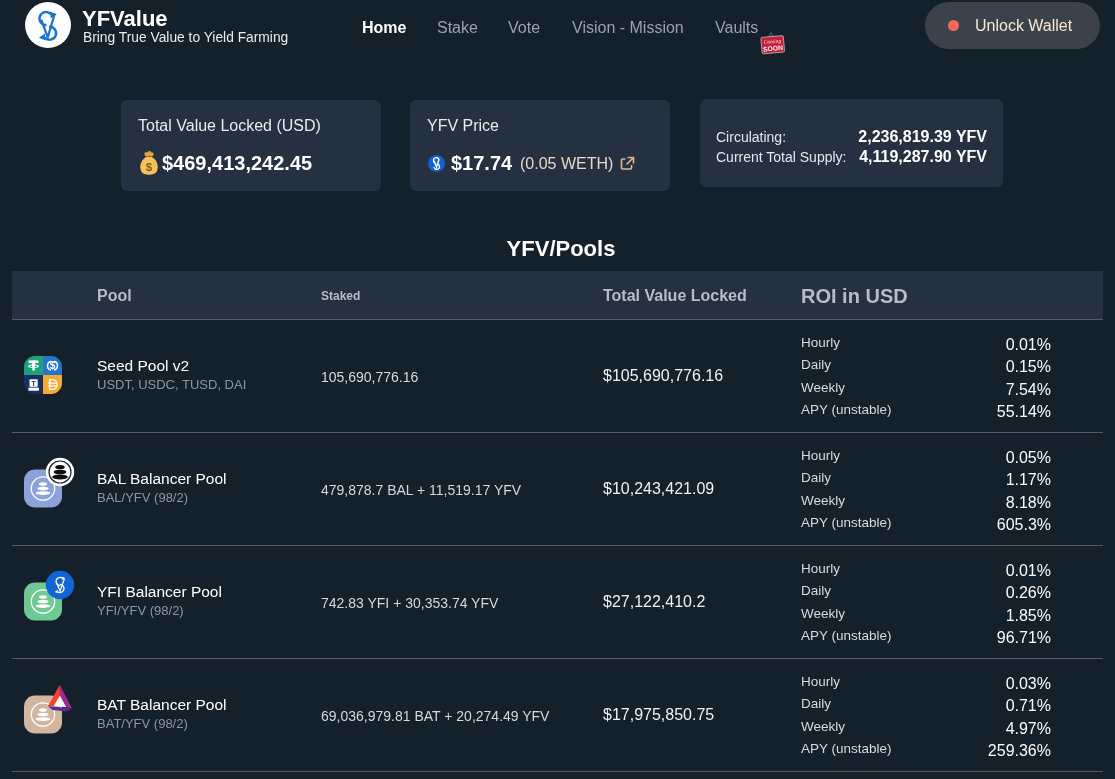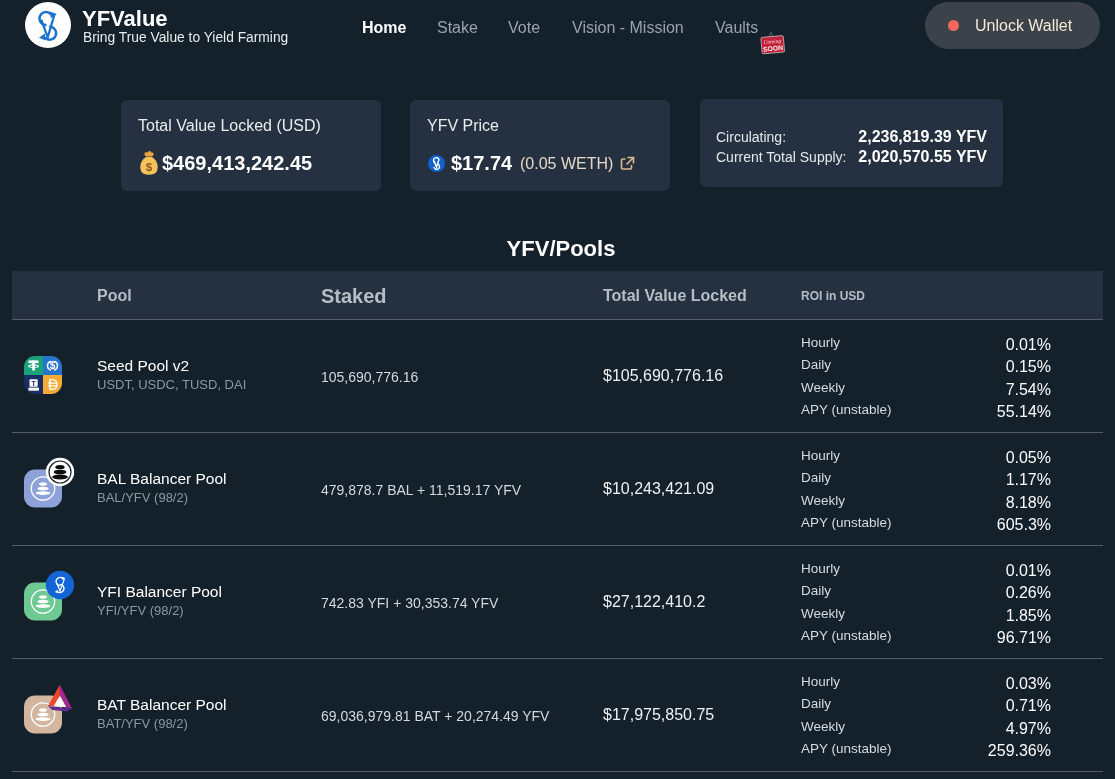--- a/index.html
+++ b/index.html
@@ -86,31 +86,31 @@
   </svg>
 </div>
 
 <div class="card" style="left:700px;top:99px;width:303px;height:88px;">
   <div class="abs" style="left:16px;top:28px;width:271px;height:20px;display:flex;justify-content:space-between;align-items:center;">
     <span style="font-size:14px;color:#e4e8eb;">Circulating:</span>
     <span style="font-size:16px;font-weight:bold;color:#fff;">2,236,819.39 YFV</span>
   </div>
   <div class="abs" style="left:16px;top:48px;width:271px;height:20px;display:flex;justify-content:space-between;align-items:center;">
     <span style="font-size:14px;color:#e4e8eb;">Current Total Supply:</span>
-    <span style="font-size:16px;font-weight:bold;color:#fff;">2,020,570.55 YFV</span>
+    <span style="font-size:16px;font-weight:bold;color:#fff;">4,119,287.90 YFV</span>
   </div>
 </div>
 
 <div class="abs" style="left:0px;top:236px;width:1122px;text-align:center;font-size:22px;line-height:26px;font-weight:bold;color:#fff;">YFV/Pools</div>
 
 <div class="abs" style="left:12px;top:271px;width:1091px;height:48px;background:#253140;"></div>
 <div class="abs" style="left:97px;top:288px;font-size:16px;line-height:16px;font-weight:bold;color:#b6bdc5;">Pool</div>
-<div class="abs" style="left:321px;top:288px;font-size:20px;line-height:16px;font-weight:bold;color:#b6bdc5;">Staked</div>
+<div class="abs" style="left:321px;top:288px;font-size:12px;line-height:16px;font-weight:bold;color:#b6bdc5;">Staked</div>
 <div class="abs" style="left:603px;top:288px;font-size:16px;line-height:16px;font-weight:bold;color:#b6bdc5;">Total Value Locked</div>
-<div class="abs" style="left:801px;top:288px;font-size:12px;line-height:16px;font-weight:bold;color:#b6bdc5;">ROI in USD</div>
+<div class="abs" style="left:801px;top:288px;font-size:20px;line-height:16px;font-weight:bold;color:#b6bdc5;">ROI in USD</div>
 
 <div class="sep" style="top:319px;"></div>
 <div class="sep" style="top:432px;"></div>
 <div class="sep" style="top:545px;"></div>
 <div class="sep" style="top:658px;"></div>
 <div class="sep" style="top:771px;"></div>
 
 <svg class="abs" style="left:24px;top:356px;" width="38" height="38" viewBox="0 0 38 38">
   <defs>
       <clipPath id="rsq">

